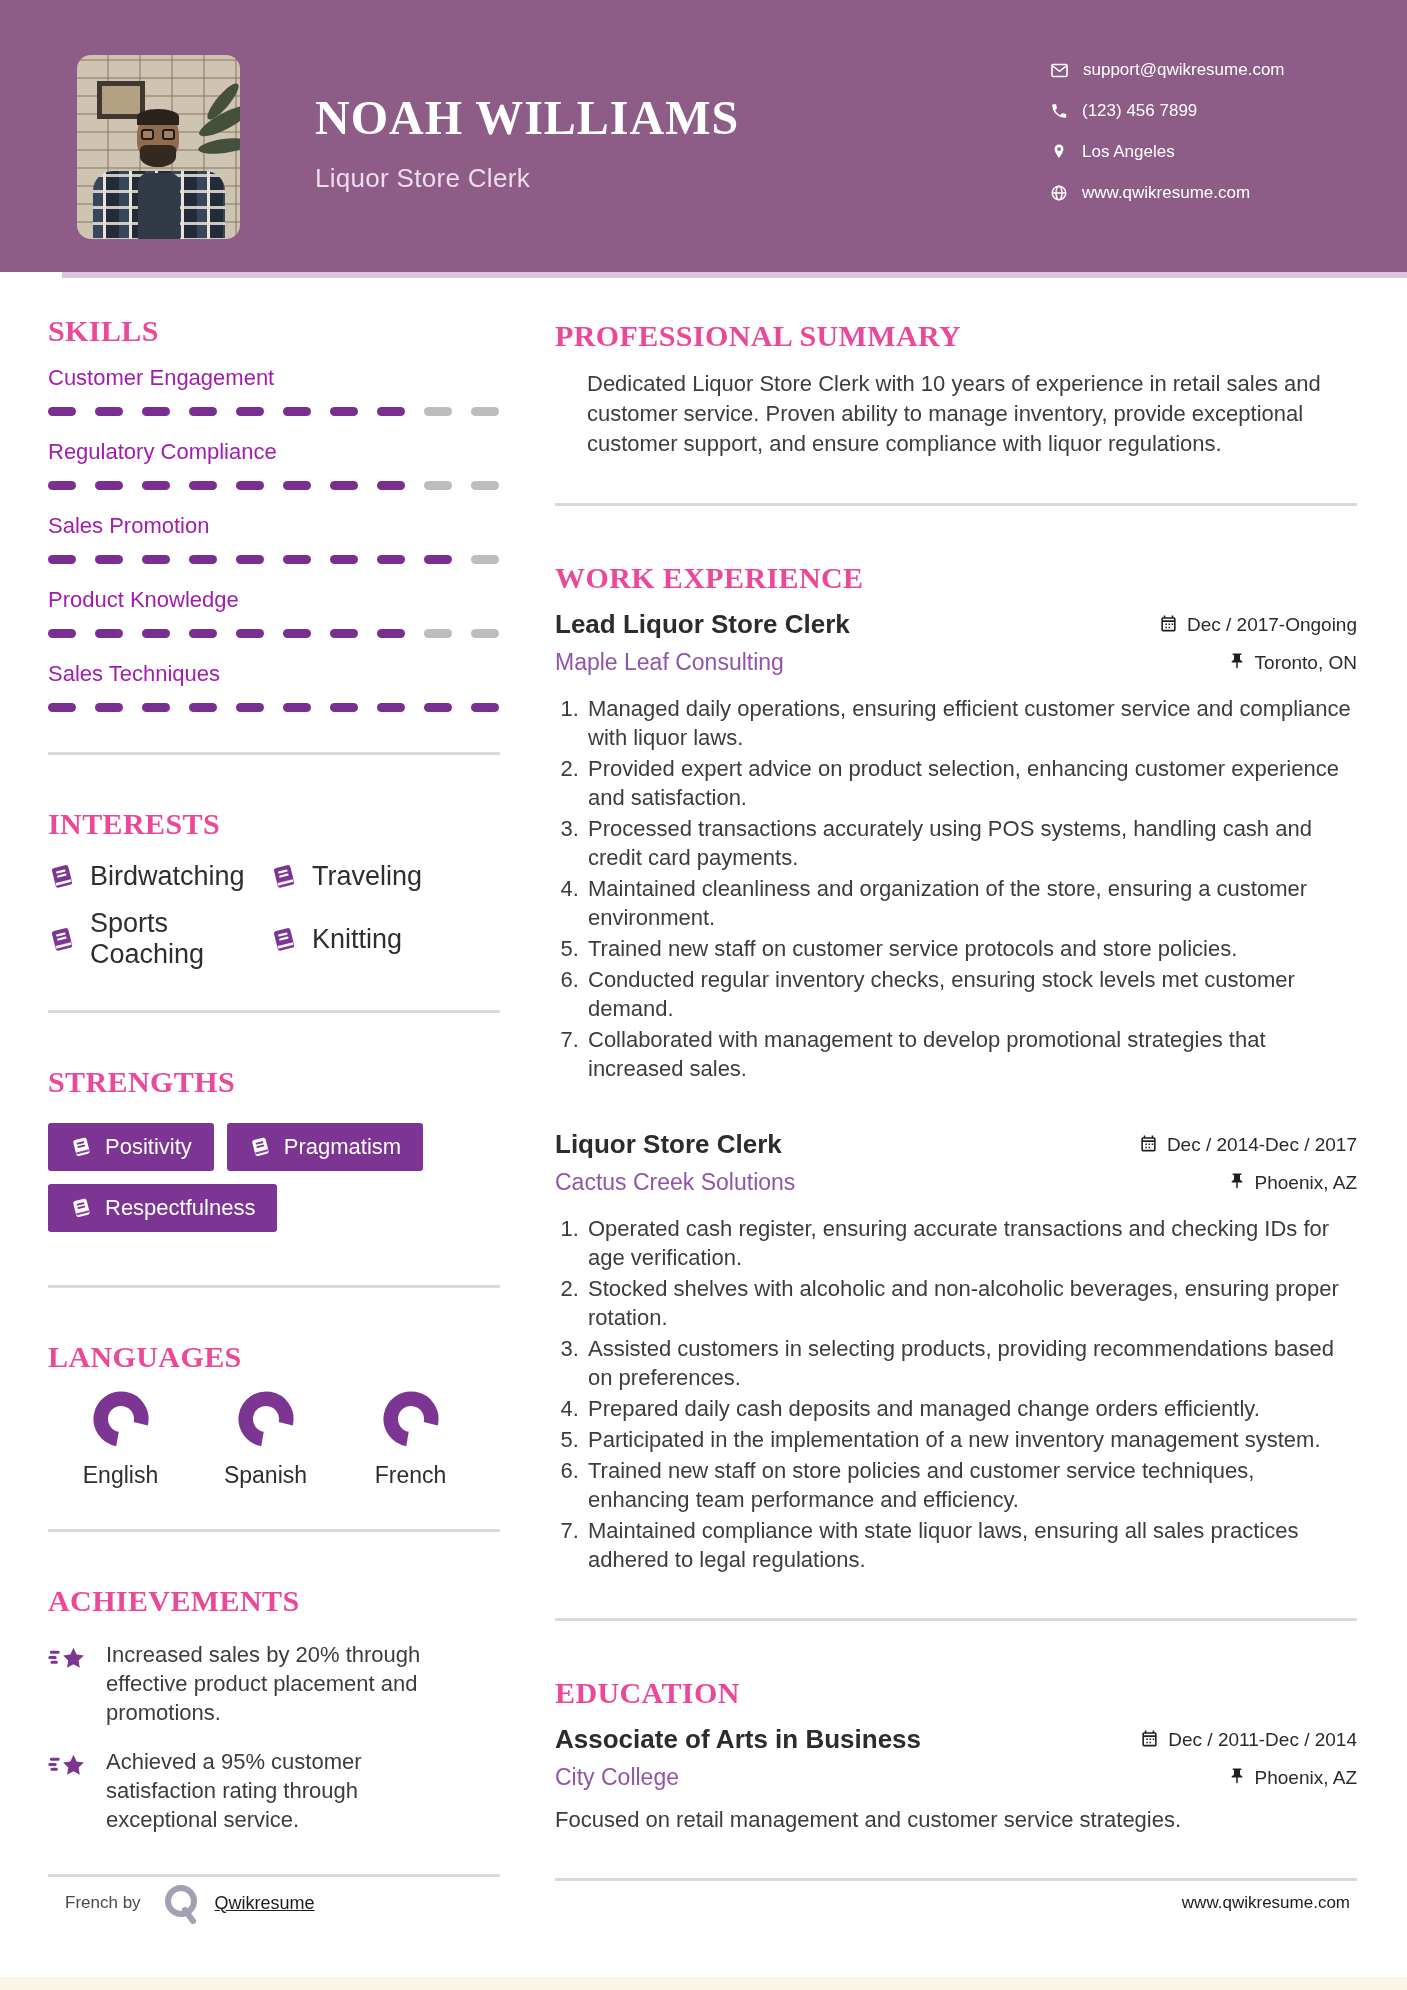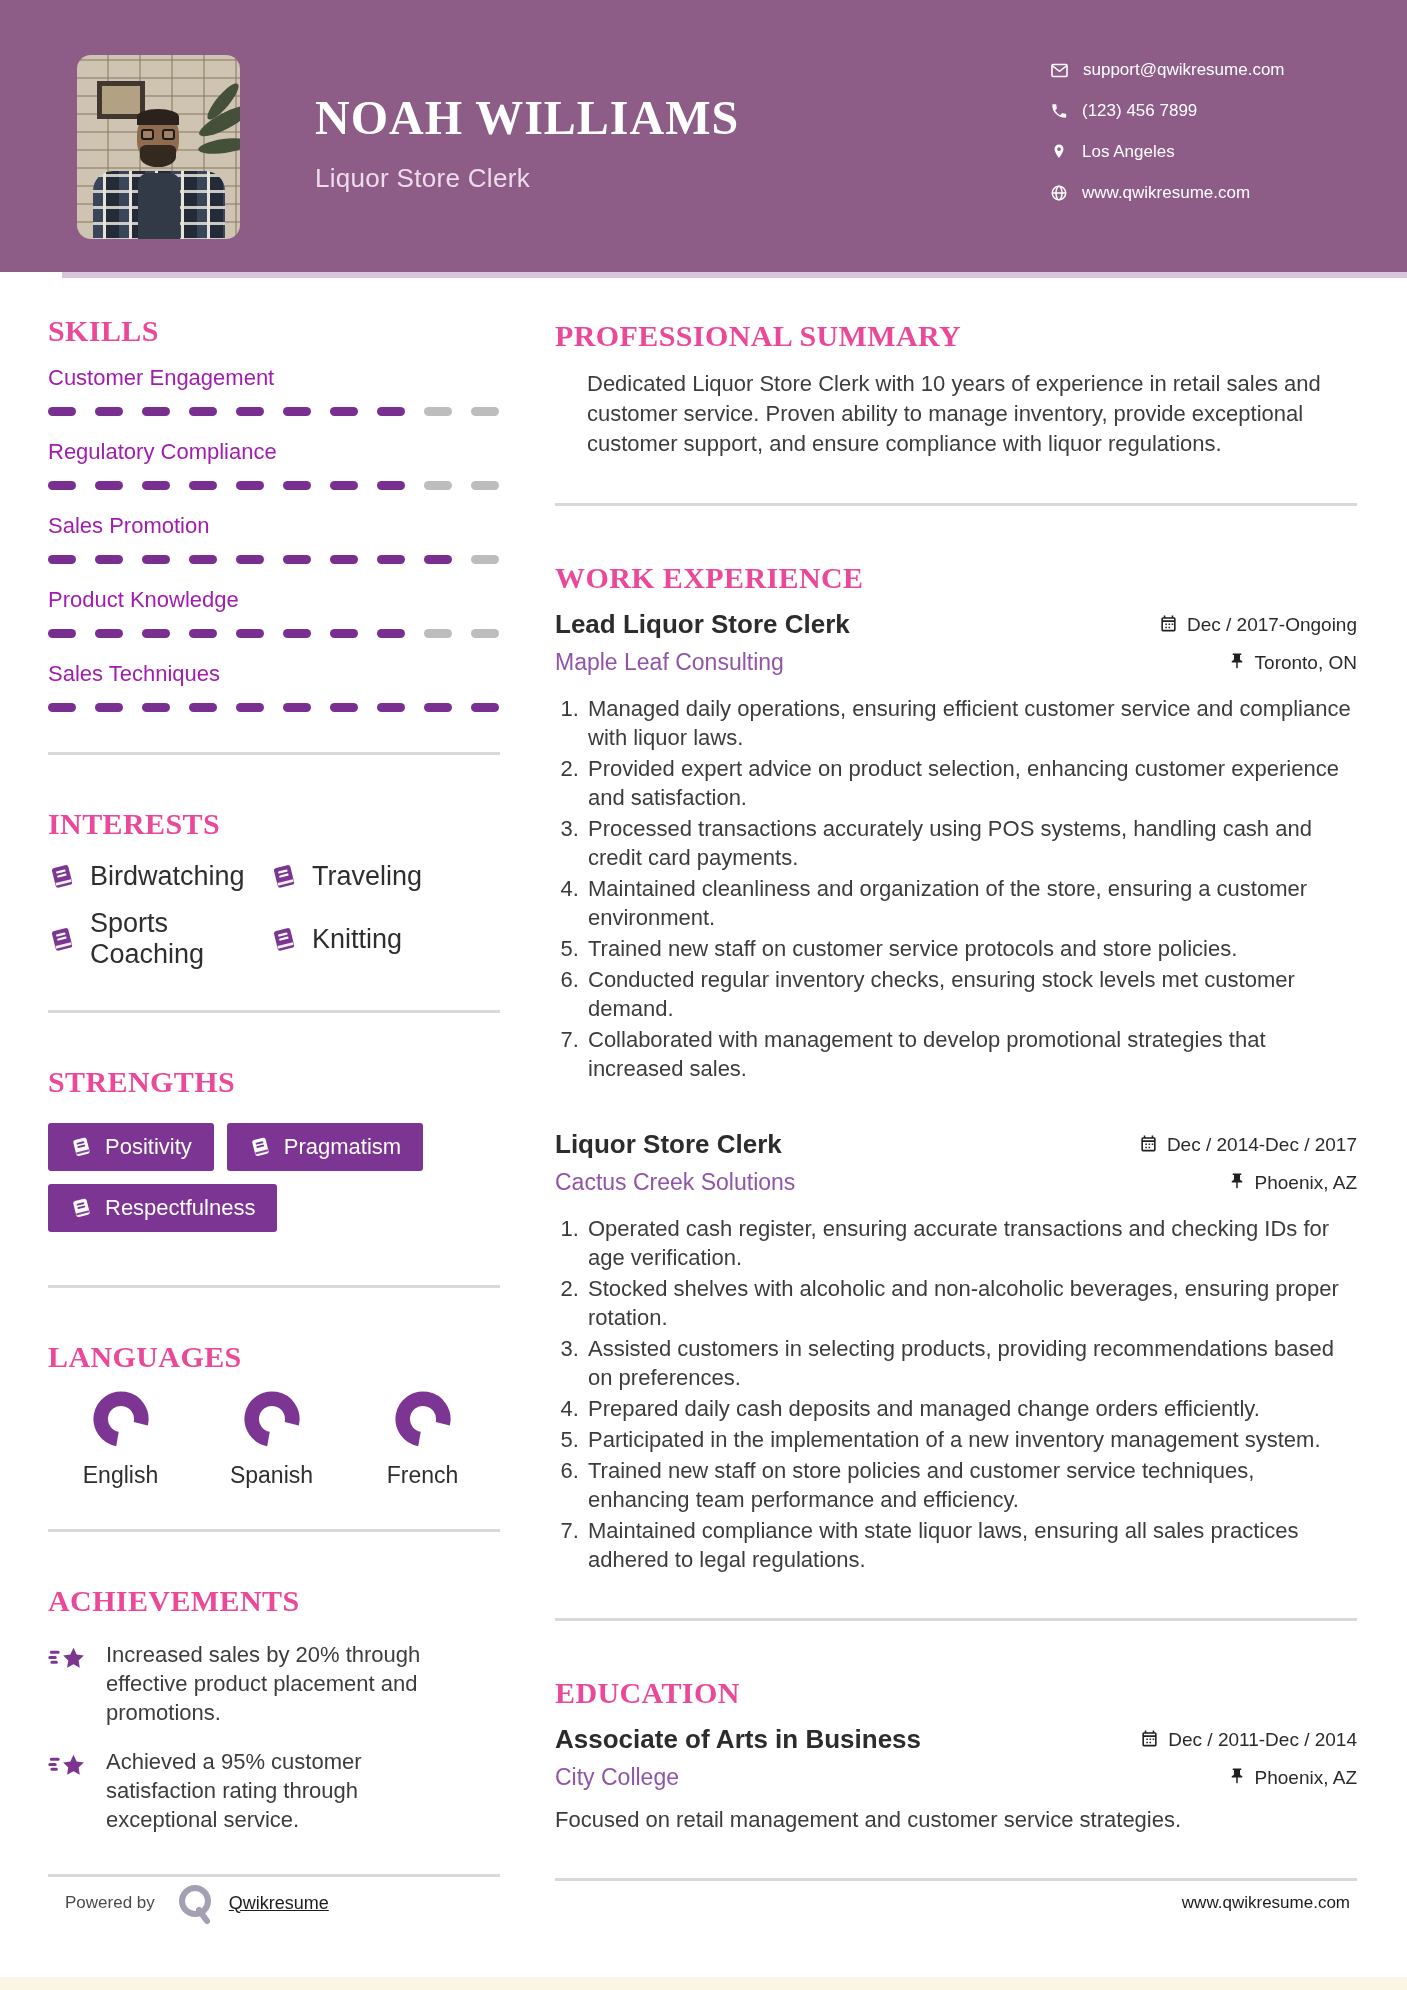--- a/index.html
+++ b/index.html
@@ -68,21 +68,21 @@
   .int-item svg { flex:none; }
 
   
   .strengths h2 { margin-bottom:24px; }
   .chips { display:flex; flex-wrap:wrap; }
   .chip { display:inline-flex; align-items:center; gap:13px; background:#7d3593; color:#fff;
           font-size:22px; padding:11px 22px; border-radius:3px; margin:0 13px 13px 0; }
 
   
   .languages h2 { margin-bottom:16px; }
-  .lang-row { display:flex;gap:6px; }
+  .lang-row { display:flex; }
   .lang { width:145px; display:flex; flex-direction:column; align-items:center; }
   .lang svg { width:58px; height:58px; }
   .lang-label { margin-top:14px; font-size:23px; color:#2e2e2e; }
 
   
   .achievements h2 { margin-bottom:22px; }
   .ach { display:flex; gap:16px; margin-bottom:20px; }
   .ach svg { flex:none; margin-top:2px; }
   .ach-text { font-size:22px; line-height:29px; color:#3c3c3c; width:345px; }
 
@@ -486,21 +486,21 @@
           </div>
         </div>
         <p class="edu-desc">Focused on retail management and customer service strategies.</p>
       </section>
 
       <hr class="rule">
     </main>
   </div>
 
   <div class="footer">
-    <span class="powered">Powered by</span>
+    <span class="powered">French by</span>
     <svg class="qlogo" width="40" height="44" viewBox="0 0 40 44">
         <circle cx="20" cy="20" r="13" fill="none" stroke="#a49fb2" stroke-width="6"></circle>
         <path d="M24 29l8 11" stroke="#a49fb2" stroke-width="6" stroke-linecap="round"></path>
       </svg>
     <a class="brand">Qwikresume</a>
     <span class="site">www.qwikresume.com</span>
   </div>
   <div class="bottom-strip"></div>
 
 </div>

